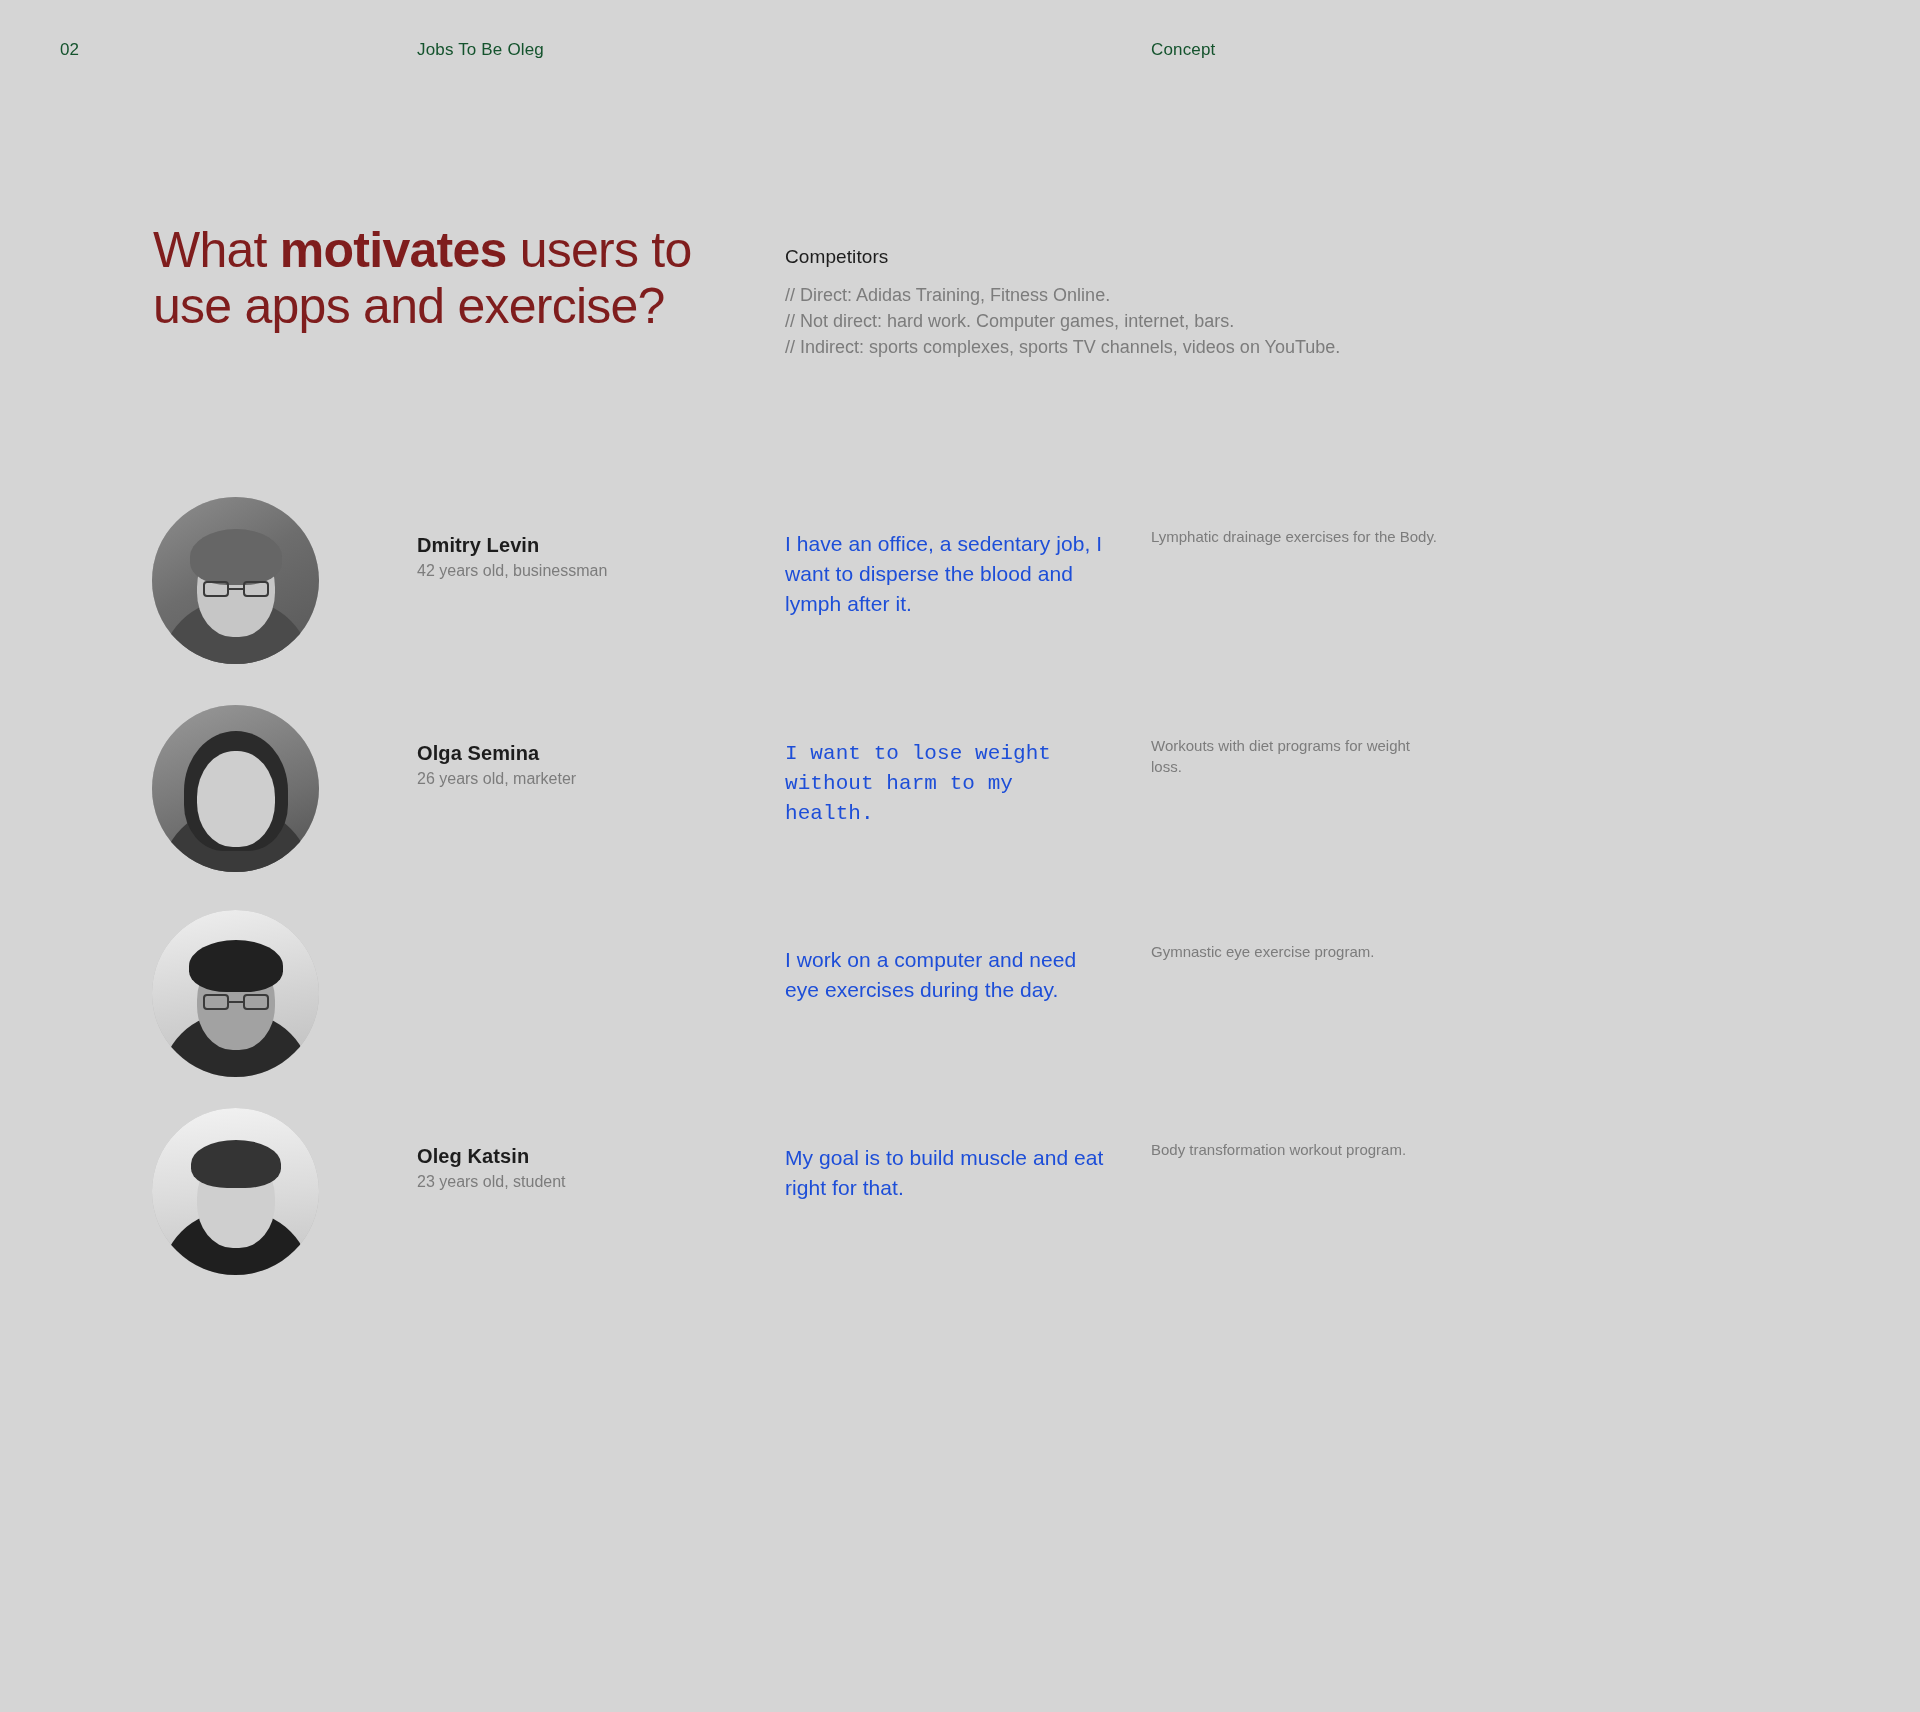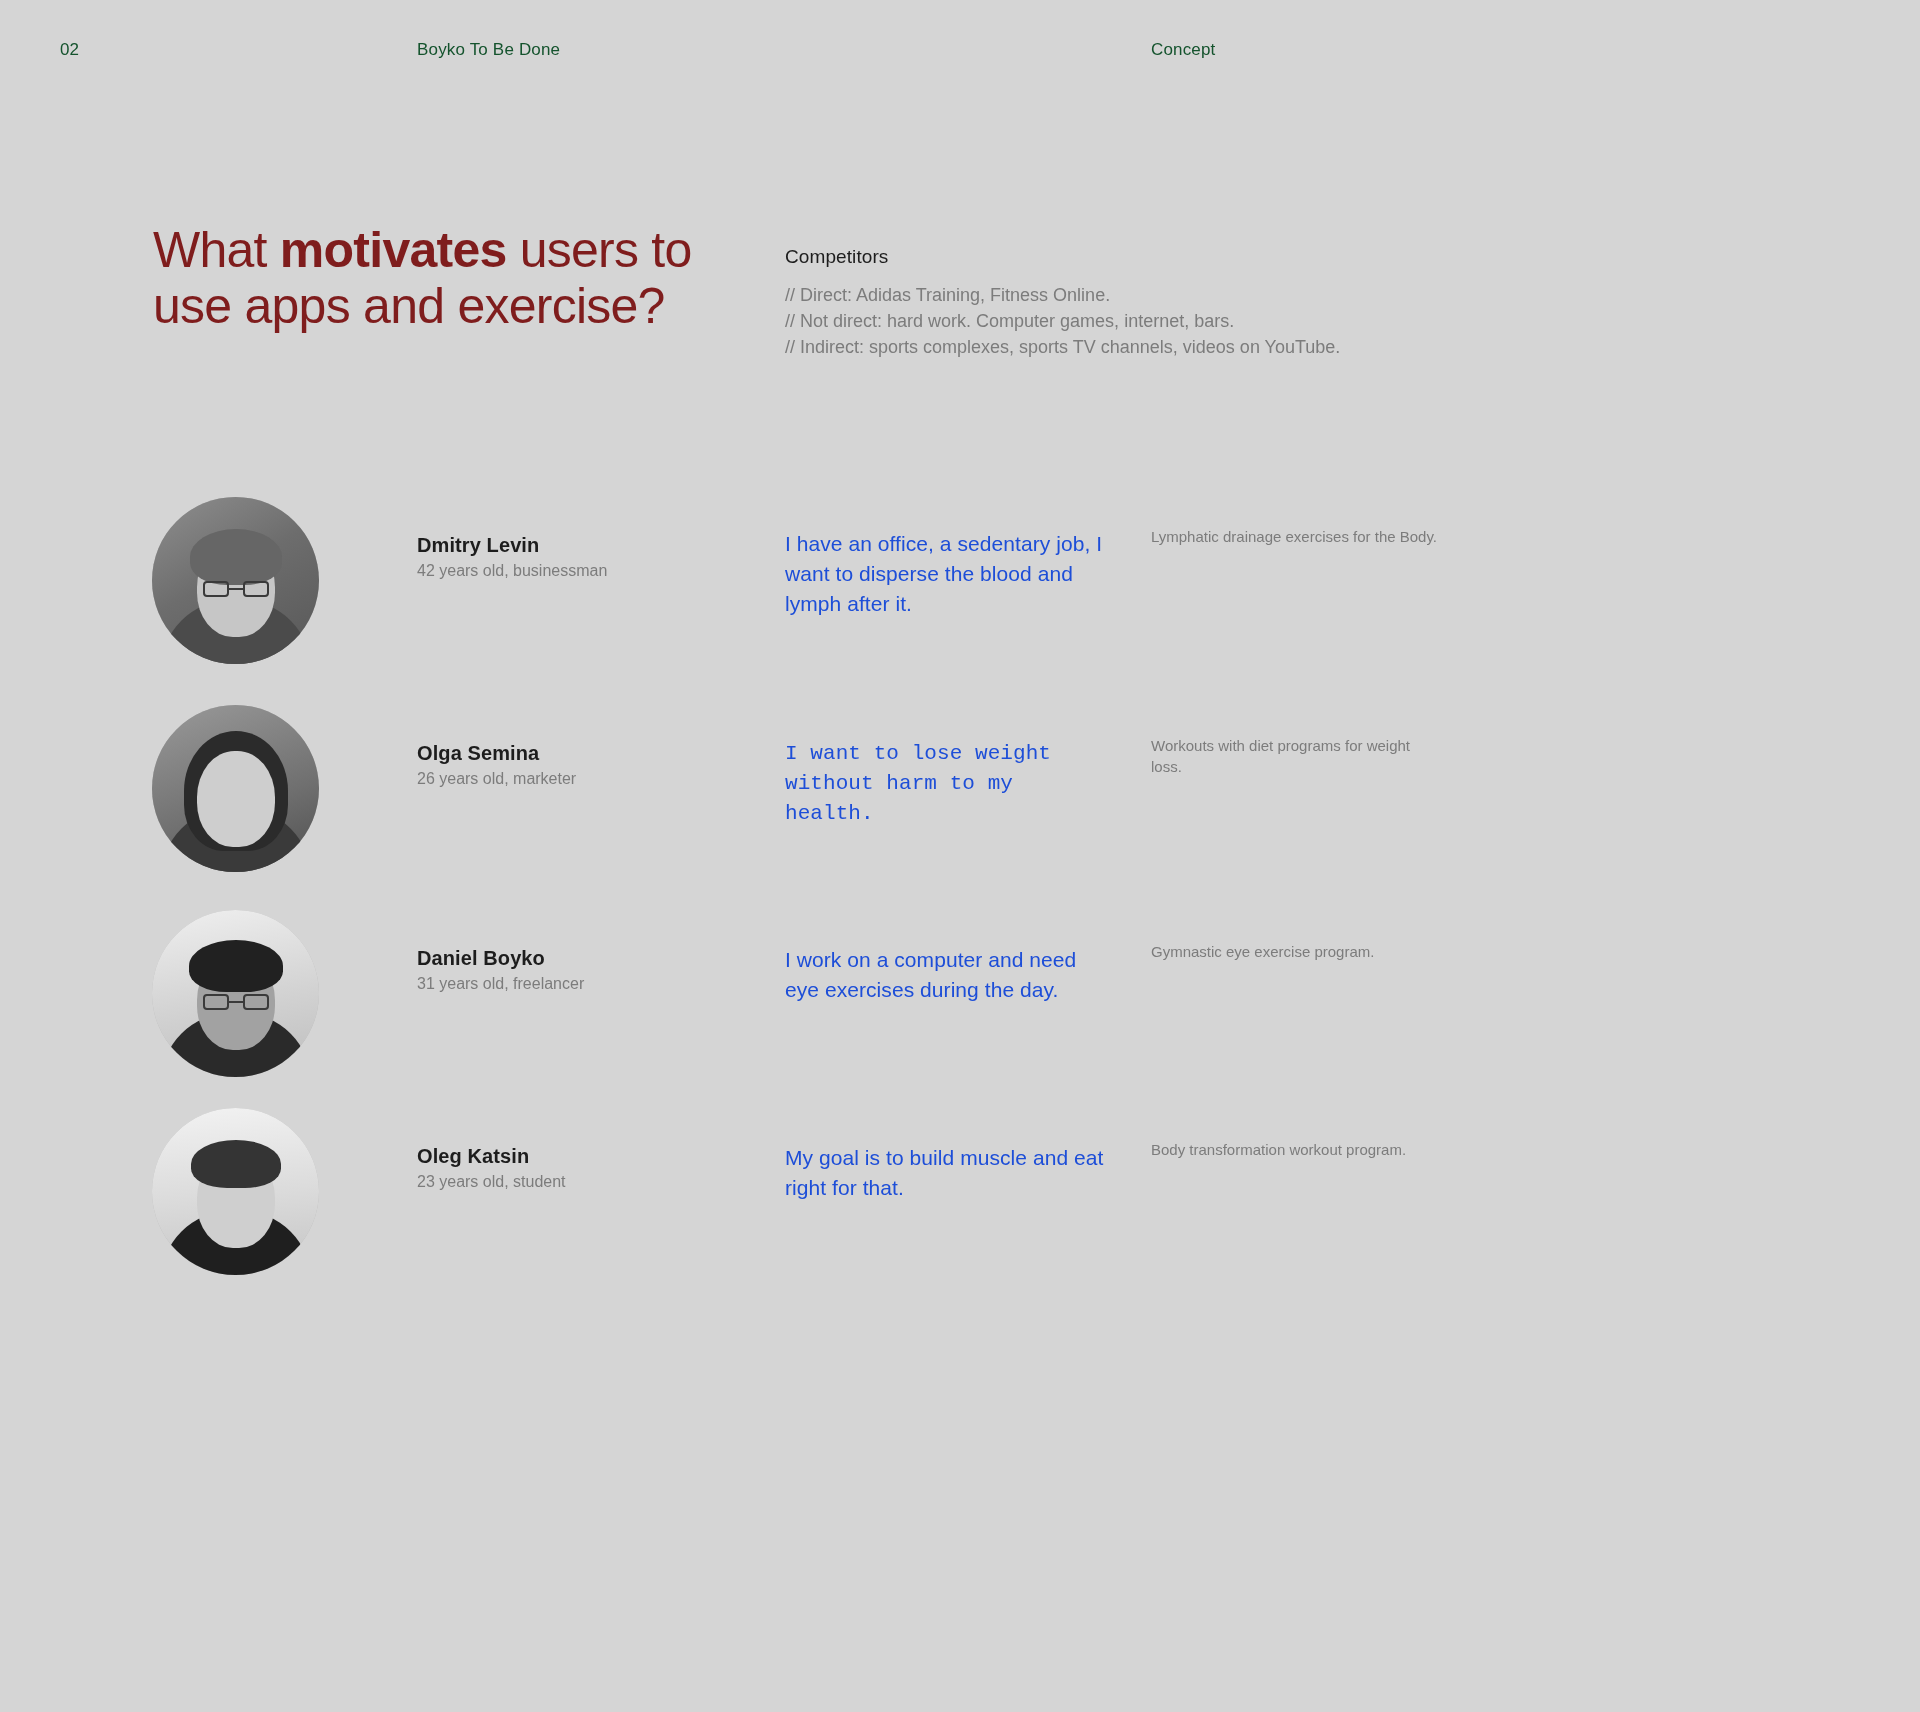--- a/index.html
+++ b/index.html
@@ -185,21 +185,21 @@
   .persona-row.r4 .persona-quote    { top: 43px; }
   .persona-row.r4 .persona-solution { top: 40px; }
 </style>
 </head>
 <body>
 
 <div class="slide">
 
   <div class="topbar">
     <span class="slide-number">02</span>
-    <span class="section-name">Boyko To Be Done</span>
+    <span class="section-name">Jobs To Be Oleg</span>
     <span class="deck-name">Concept</span>
   </div>
 
   <h1 class="headline"><span>What </span><b>motivates</b><span> users to use apps and exercise?</span></h1>
 
   <div class="competitors">
     <div class="comp-title">Competitors</div>
     <div class="comp-line">// Direct: Adidas Training, Fitness Online.</div>
     <div class="comp-line">// Not direct: hard work. Computer games, internet, bars.</div>
     <div class="comp-line">// Indirect: sports complexes, sports TV channels, videos on YouTube.</div>
@@ -247,24 +247,20 @@
         <span class="bg"></span>
         <span class="shoulders"></span>
         <span class="head"></span>
         <span class="hair"></span>
         <span class="glasses">
             <i></i>
             <u></u>
             <i></i>
           </span>
       </div>
-      <div class="persona-name">
-        <div class="pname">Daniel Boyko</div>
-        <div class="pmeta">31 years old, freelancer</div>
-      </div>
       <div class="persona-quote">I work on a computer and need eye exercises during the day.</div>
       <div class="persona-solution">Gymnastic eye exercise program.</div>
     </div>
 
     <div class="persona-row r4">
       <div class="avatar a4">
         <span class="bg"></span>
         <span class="shoulders"></span>
         <span class="head"></span>
         <span class="hair"></span>

